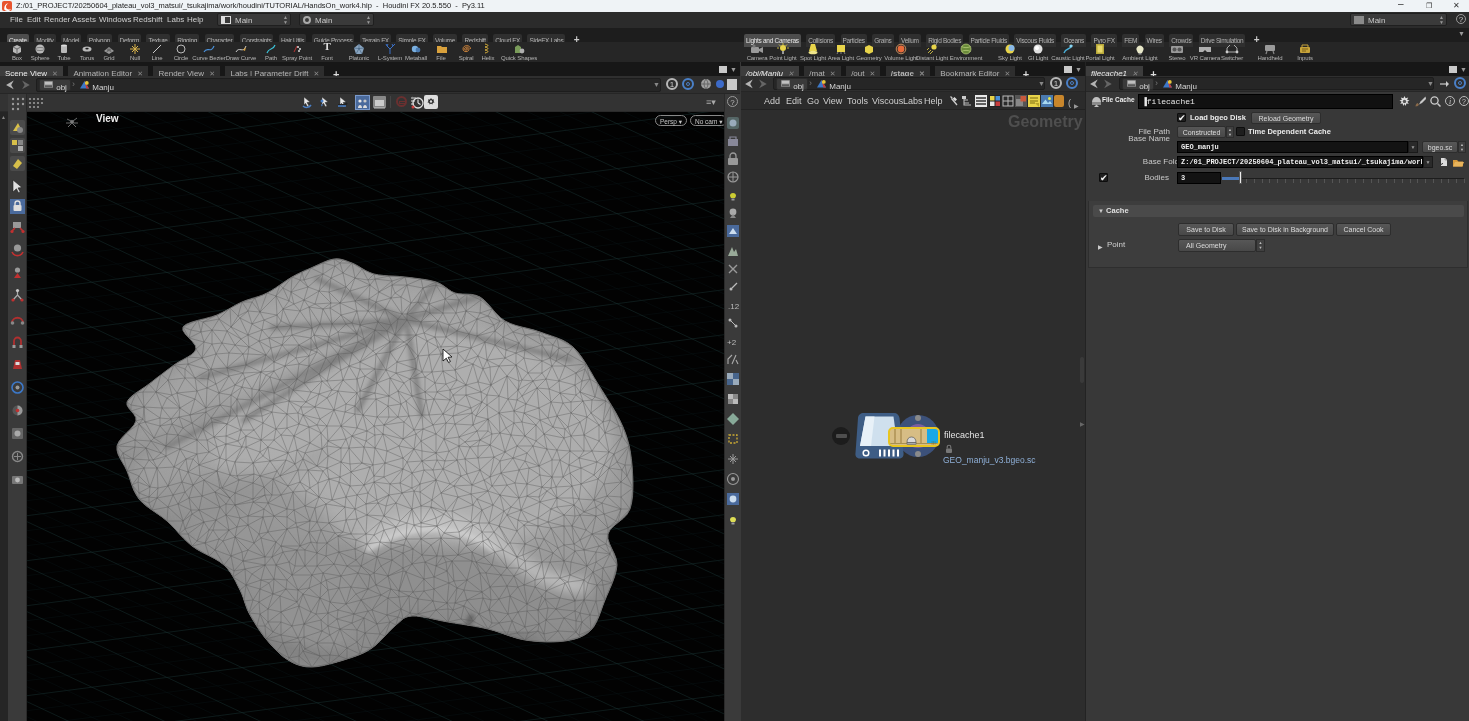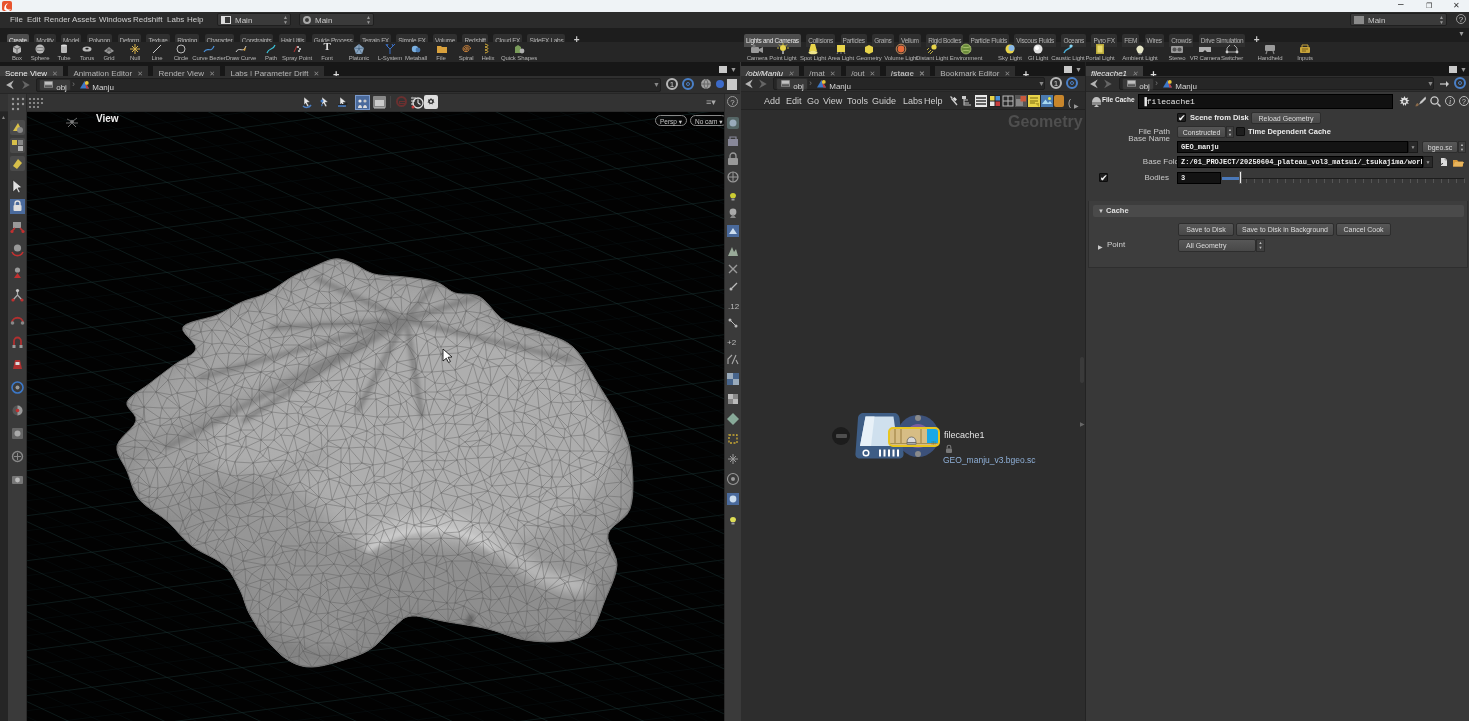--- a/index.html
+++ b/index.html
@@ -19,20 +19,21 @@
 .prmlbl{position:absolute;color:#c9c9c9;font-size:8px;text-align:right;height:12px;line-height:12px;white-space:nowrap;}
 .prmboldlbl{position:absolute;color:#ececec;font-size:7.5px;font-weight:bold;height:12px;line-height:12px;white-space:nowrap;}
 .prmfield{position:absolute;background:#131313;border:1px solid #000;color:#f0f0f0;font-size:7px;line-height:9px;font-family:"Liberation Mono",monospace;font-weight:bold;padding-left:3px;white-space:nowrap;overflow:hidden;}
 .pbtn{position:absolute;background:linear-gradient(#575757,#484848);border:1px solid #2d2d2d;border-radius:2px;color:#dcdcdc;font-size:7px;text-align:center;white-space:nowrap;overflow:hidden;}
 .chk{position:absolute;width:9px;height:9px;background:#1e1e1e;border:1px solid #0d0d0d;border-radius:1px;color:#f5f5f5;font-size:9px;line-height:9px;text-align:center;}
 </style></head><body>
 <div class="titlebar">
 <div class="abs" style="left:2px;top:1px;width:10px;height:10px;background:#e8542e;border-radius:2px;"><svg width="10" height="10" viewBox="0 0 10 10">
         <path d="M2.2 7.8c0-3 1.4-5.2 4.4-5.6c-1.8 1-2.6 2.2-2.6 3.6c0 1.8 1.4 2.6 2.8 2.6c1 0 1.8-.4 2.2-1c-.4 1.6-1.8 2.6-3.6 2.6c-1.8 0-3.2-.9-3.2-2.2z" fill="#fff"></path>
       </svg></div>
+<span style="position:absolute;left:16px;top:0;">Z:/01_PROJECT/20250604_plateau_vol3_matsui/_tsukajima/work/houdini/TUTORIAL/HandsOn_work4.hip &nbsp;-&nbsp; Houdini FX 20.5.550 &nbsp;-&nbsp; Py3.11</span>
 <span style="position:absolute;left:1398px;top:-2px;color:#333;font-size:10px;">–</span>
 <span style="position:absolute;left:1426px;top:0px;color:#333;font-size:7px;">❐</span>
 <span style="position:absolute;left:1453px;top:0px;color:#333;font-size:8px;">✕</span>
 </div>
 <div class="menubar">
 <span class="abs" style="left:10px;top:0;">File</span>
 <span class="abs" style="left:27px;top:0;">Edit</span>
 <span class="abs" style="left:44px;top:0;">Render</span>
 <span class="abs" style="left:72px;top:0;">Assets</span>
 <span class="abs" style="left:99px;top:0;">Windows</span>
@@ -905,21 +906,21 @@
 <span class="abs" style="left:309px;top:1px;width:12px;height:12px;border:2px solid #b8b8b8;border-radius:50%;color:#ccc;font-size:8px;text-align:center;line-height:9px;">1</span>
 <span class="abs" style="left:325px;top:1px;width:12px;height:12px;border:2px solid #4a80c8;border-radius:50%;"></span>
       <span class="abs" style="left:329px;top:5px;width:4px;height:4px;border:1px solid #4a80c8;border-radius:50%;"></span>
 </div>
 <div class="abs" style="left:0;top:30px;width:344px;height:18px;background:#2b2b2b;border-bottom:1px solid #222;color:#cfcfcf;font-size:9px;line-height:18px;">
 <span class="abs" style="left:23px;top:0;">Add</span>
 <span class="abs" style="left:45px;top:0;">Edit</span>
 <span class="abs" style="left:66px;top:0;">Go</span>
 <span class="abs" style="left:82px;top:0;">View</span>
 <span class="abs" style="left:106px;top:0;">Tools</span>
-<span class="abs" style="left:131px;top:0;">Guide</span>
+<span class="abs" style="left:131px;top:0;">Viscous</span>
 <span class="abs" style="left:162px;top:0;">Labs</span>
 <span class="abs" style="left:183px;top:0;">Help</span>
 <svg style="position:absolute;left:206px;top:3px;" width="12" height="12" viewBox="0 0 12 12">
         <path d="M2 10l4.5-4.5M7.5 2l2.5 2.5-1.8 1.8-2.5-2.5z" fill="#ddd"></path>
         <path d="M10 10L4.5 3.5M3.5 1.5l1.8 1.8" stroke="#ccc" stroke-width="1.3"></path>
       </svg>
 <svg style="position:absolute;left:220px;top:3px;" width="12" height="12" viewBox="0 0 12 12">
         <path d="M3 2v8h7M3 5h4M3 8h5" stroke="#bbb" stroke-width="1.1" fill="none"></path>
         <rect x="1" y="1" width="4" height="3" fill="#ccc"></rect>
       </svg>
@@ -1036,21 +1037,21 @@
       <path d="M11.5 1.5L6.5 6.5 5 9.5 8 8l4-4z" fill="#c8c8c8"></path>
       <path d="M1.5 11.5c2 0 3-1 3.5-2L3.5 8C2.5 8.5 1.5 9.5 1.5 11.5z" fill="#8a6a4a"></path>
     </svg>
 <svg style="position:absolute;left:343px;top:33px;" width="13" height="13" viewBox="0 0 13 13">
       <circle cx="5.5" cy="5.5" r="3.6" fill="none" stroke="#ccc" stroke-width="1.3"></circle>
       <path d="M8.5 8.5l3 3" stroke="#ccc" stroke-width="1.5"></path>
     </svg>
 <span class="abs" style="left:359px;top:34px;width:10px;height:10px;border:1px solid #bbb;border-radius:50%;color:#ccc;font-size:8px;font-style:italic;text-align:center;line-height:10px;font-family:'Liberation Serif',serif;">i</span>
 <span class="abs" style="left:373px;top:34px;width:10px;height:10px;border:1px solid #bbb;border-radius:50%;color:#ccc;font-size:7px;text-align:center;line-height:10px;">?</span>
 <div class="chk" style="left:91px;top:51px;">✔</div>
-<span class="prmboldlbl" style="left:104px;top:50px;">Scene from Disk</span>
+<span class="prmboldlbl" style="left:104px;top:50px;">Load bgeo Disk</span>
 <div class="pbtn" style="left:165px;top:50px;width:70px;height:12px;line-height:11px;">Reload Geometry</div>
 <span class="prmlbl" style="left:0px;top:64px;width:84px;">File Path</span>
 <div class="pbtn" style="left:91px;top:64px;width:49px;height:12px;line-height:11px;">Constructed</div>
 <span class="abs" style="left:140px;top:64px;width:8px;height:12px;background:#404040;border:1px solid #2d2d2d;color:#bbb;font-size:4px;text-align:center;line-height:5px;">▲<br>▼</span>
 <div class="chk" style="left:150px;top:65px;"></div>
 <span class="prmboldlbl" style="left:162px;top:64px;">Time Dependent Cache</span>
 <span class="prmlbl" style="left:0px;top:71px;width:84px;">Base Name</span>
 <div class="prmfield" style="left:91px;top:79px;width:231px;height:12px;line-height:10px;">GEO_manju</div>
 <span class="abs" style="left:322px;top:79px;width:10px;height:12px;background:#2a2a2a;border:1px solid #1a1a1a;color:#999;font-size:5px;text-align:center;line-height:11px;">▼</span>
 <div class="pbtn" style="left:336px;top:79px;width:36px;height:12px;line-height:11px;">bgeo.sc</div>

